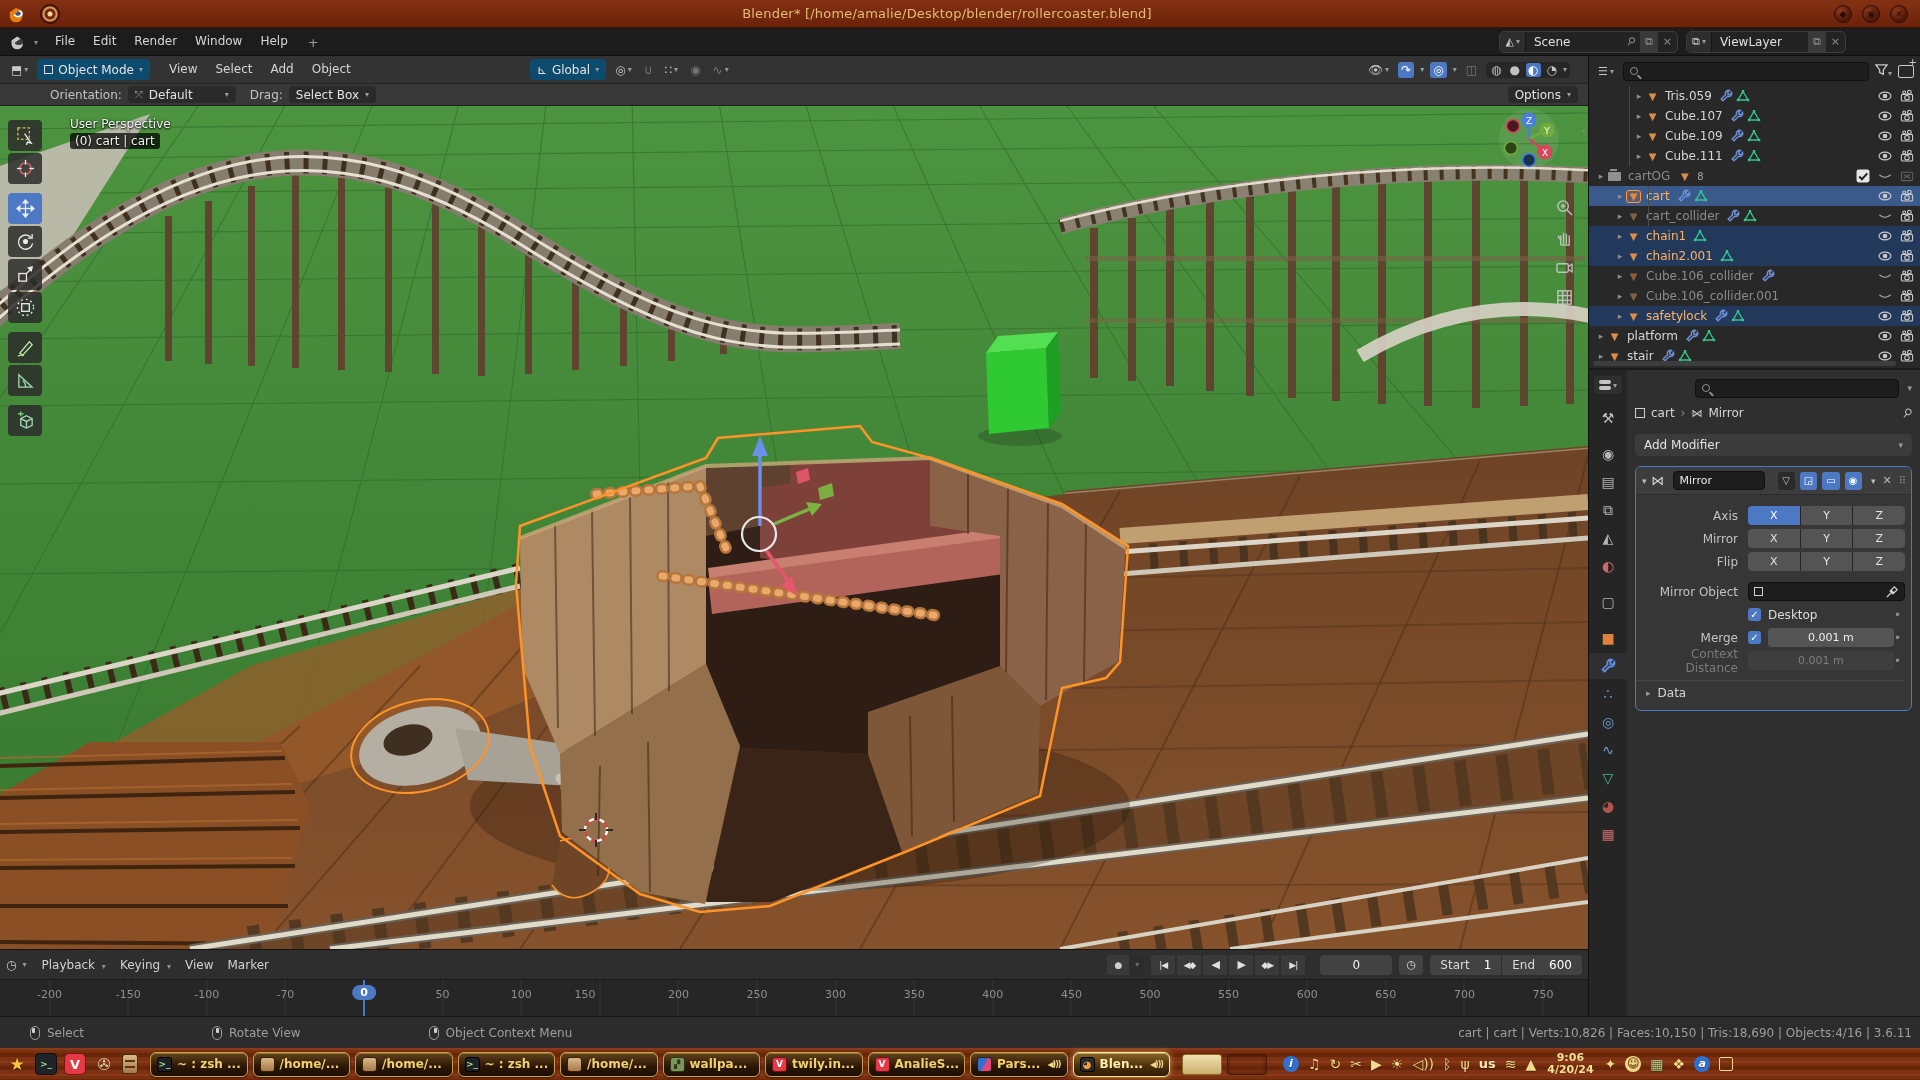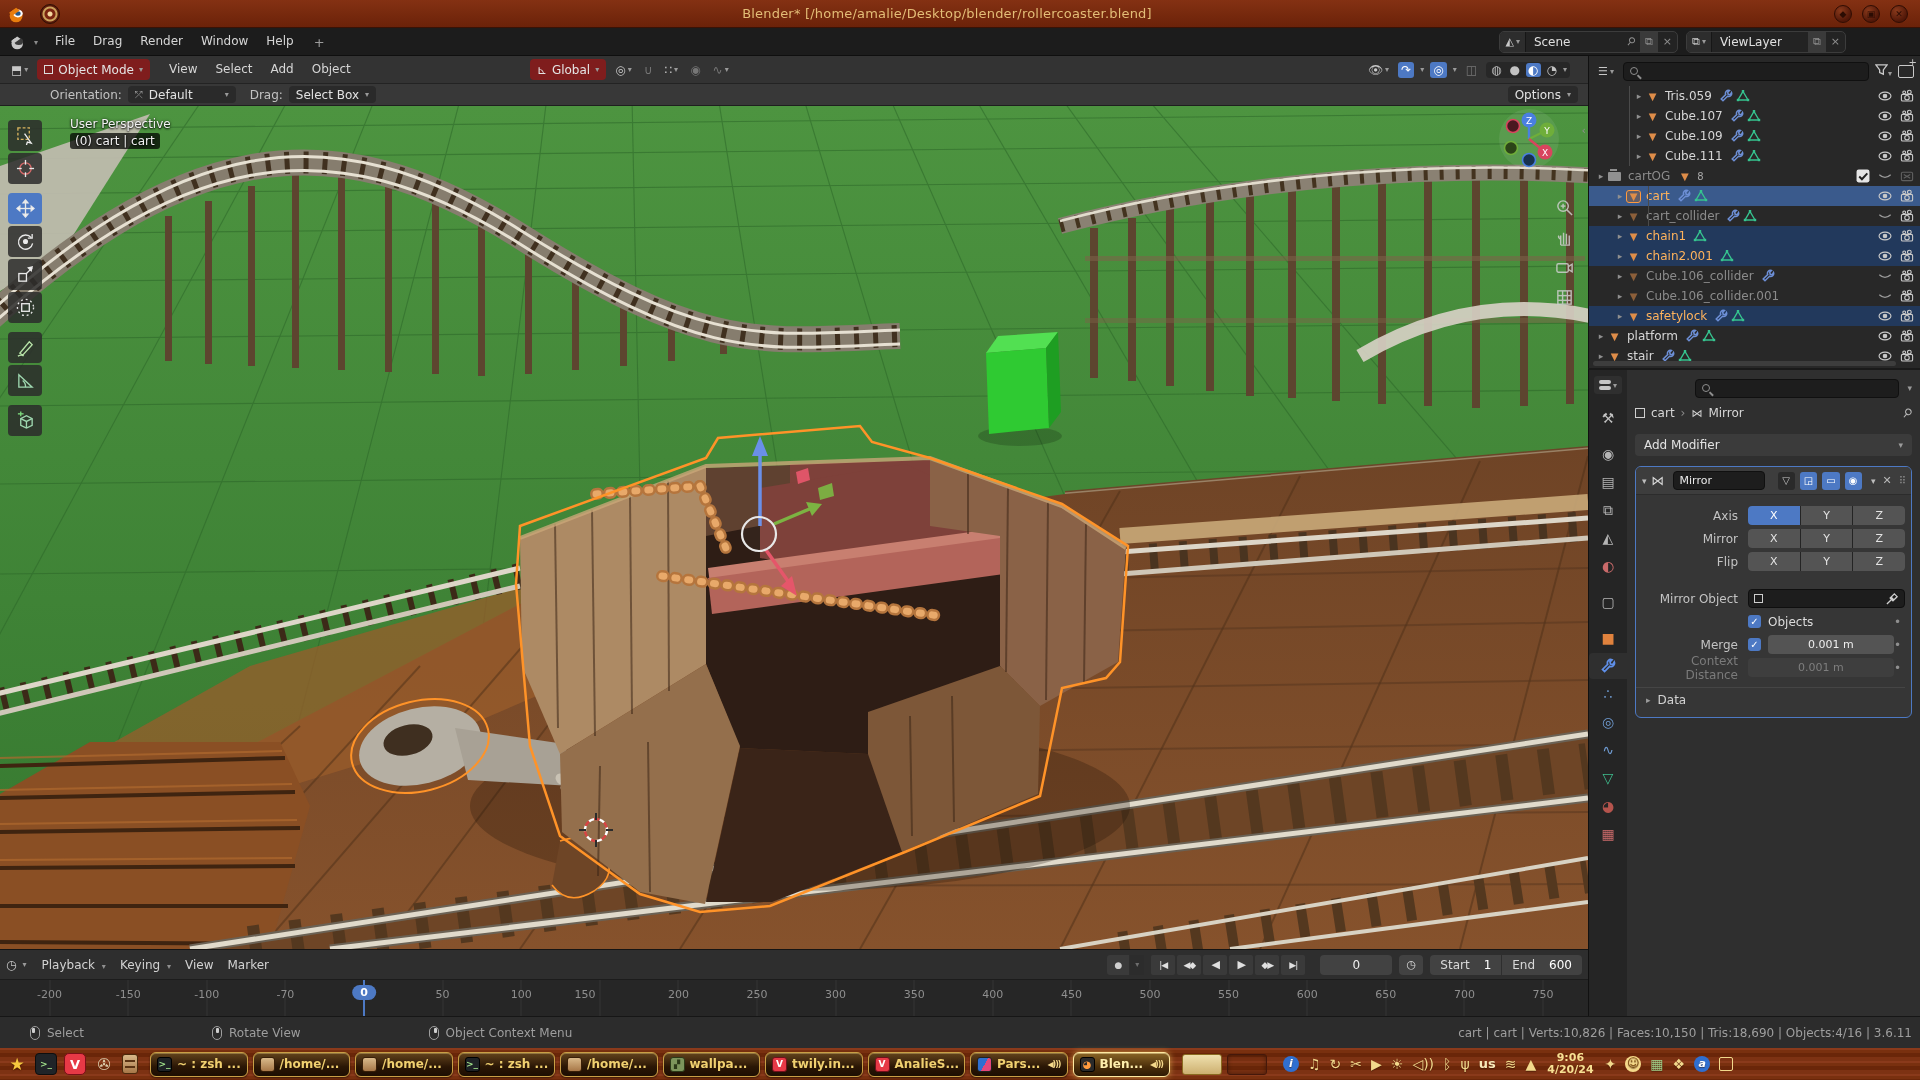--- a/index.html
+++ b/index.html
@@ -26,21 +26,21 @@
   .tb-right{margin-left:auto;display:flex;align-items:center;gap:8px;padding-right:74px}
   .selector{display:flex;align-items:center;background:#232323;border:1px solid #3c3c3c;border-radius:5px;height:22px;overflow:hidden}
   .selector .sel-ico{padding:0 5px;color:#c9c9c9;font-size:11px;border-right:1px solid #161616;background:#2d2d2d;height:100%;display:flex;align-items:center;gap:2px}
   .selector .sel-label{padding:0 8px;min-width:96px;color:#e0e0e0}
   .selector .mini{color:#8f8f8f;padding:0 5px;font-size:11px}
   .selector .mini.box{background:#3a3a3a;height:100%;display:flex;align-items:center}
 
   
   .viewport{position:absolute;left:0;top:56px;width:1588px;height:893px;background:#3f8a3c;overflow:hidden}
   .vp-header{position:absolute;left:0;top:0;width:100%;height:28px;background:#333333;border-bottom:1px solid #232323;display:flex;align-items:center;padding:0 8px;z-index:30}
-  .chip{display:flex;align-items:center;gap:5px;background:#7f1d1d;border-radius:4px;height:21px;padding:0 7px;color:#e4e4e4}
+  .chip{display:flex;align-items:center;gap:5px;background:#0c4a6e;border-radius:4px;height:21px;padding:0 7px;color:#e4e4e4}
   .chip .car{font-size:8px;color:#9a9a9a}
   .vp-menus{display:flex;margin-left:10px}
   .vp-center{display:flex;align-items:center;gap:6px;margin-left:170px}
   .vp-right{margin-left:auto;display:flex;align-items:center;gap:6px;padding-right:10px}
   .icobtn{color:#c8c8c8;font-size:12px;display:flex;align-items:center;gap:2px;padding:1px 3px;border-radius:3px}
   .icobtn.blue{background:#4d79c4;color:#fff}
   .icobtn.dim{color:#767676}
   .sphgroup{display:flex;align-items:center;background:#272727;border-radius:4px;padding:1px 3px;gap:4px}
   .sph{font-size:12px;color:#c2c2c2;padding:0 2px;border-radius:3px}
   .sph.on{background:#4d79c4;color:#fff}
@@ -129,21 +129,21 @@
   .seg{display:flex;gap:1px;background:#242424;border-radius:4px;overflow:hidden;width:186px;height:19px}
   .seg b{flex:1;background:#545454;color:#e4e4e4;font-weight:normal;text-align:center;line-height:19px;font-size:11px}
   .seg b.on{background:#4d79c4;color:#fff}
   .objfield{width:186px;height:19px;background:#1d1d1d;border:1px solid #0f0f0f;border-radius:4px;display:flex;align-items:center;padding:0 5px;gap:5px}
   .objfield .sq{width:9px;height:9px;border:1.5px solid #cfcfcf}
   .objfield svg{margin-left:auto;width:13px;height:13px;stroke:#cfcfcf;fill:none;stroke-width:1.4}
   .cbox{width:13px;height:13px;border-radius:3px;background:#4d79c4;color:#fff;font-size:10px;line-height:13px;text-align:center;flex:none}
   .valfield{height:19px;background:#545454;border-radius:4px;color:#eee;text-align:center;line-height:19px;font-size:11px}
   .valfield.dim{background:#3e3e3e;color:#7e7e7e}
   .dot{margin-left:auto;color:#8f8f8f;padding-right:4px}
-  .mrg8{margin-top:16px}
+  .mrg8{margin-top:9px}
   .datarow{border-top:1px solid #454545;margin-top:9px;height:24px;display:flex;align-items:center;gap:7px;padding-left:10px;color:#d2d2d2}
   .datarow .exp{color:#9c9c9c;font-size:9px}
 
   
   .timeline{position:absolute;left:0;top:949px;width:1588px;height:67px;background:#272727;border-top:1px solid #141414}
   .tl-head{height:30px;background:#2e2e2e;border-bottom:1px solid #1c1c1c;display:flex;align-items:center;padding:0 6px;gap:2px}
   .tl-ico{color:#c3c3c3;font-size:12px;margin-right:4px}
   .tl-menu{padding:0 7px;color:#d2d2d2}
   .tl-menu .car{font-size:8px;color:#909090;margin-left:3px}
   .tl-trans{display:flex;align-items:center;gap:1px;margin-left:auto}
@@ -228,21 +228,21 @@
 
   <div class="topbar">
     <svg class="blogo" viewBox="0 0 20 20">
         <circle cx="9" cy="12" r="7.2" fill="#c8c8c8"></circle>
         <ellipse cx="11" cy="9.5" rx="5.4" ry="4.4" fill="#3a3a3a"></ellipse>
         <path d="M1 9 L9 3 L13 6 L6 11 Z" fill="#c8c8c8"></path>
       </svg>
     <span class="tb-caret">▾</span>
     <div id="menuList" style="display:flex">
         <div class="menu-item">File</div>
-        <div class="menu-item">Drag</div>
+        <div class="menu-item">Edit</div>
         <div class="menu-item">Render</div>
         <div class="menu-item">Window</div>
         <div class="menu-item">Help</div>
       </div>
     <div class="tab add">+</div>
     <div class="tb-right">
       <div class="selector">
         <span class="sel-ico">◭<span class="car">▾</span></span>
         <span class="sel-label">Scene</span>
         <span class="mini" style="transform:rotate(40deg)">⚲</span>
@@ -1237,21 +1237,21 @@
             <div class="objfield">
               <span class="sq"></span>
               <svg viewBox="0 0 14 14">
                   <path d="M1 13 l5.5 -5.5 M6 6 l2 2 M9 2 l3 3 -4.5 4.5 -3 -3 Z"></path>
                 </svg>
             </div>
           </div>
           <div class="frow">
             <span class="flabel"></span>
             <span class="cbox">✓</span>
-            <span style="margin-left:7px;color:#dcdcdc">Objects</span>
+            <span style="margin-left:7px;color:#dcdcdc">Desktop</span>
             <span class="dot">•</span>
           </div>
           <div class="frow">
             <span class="flabel">Merge</span>
             <span class="cbox">✓</span>
             <span class="valfield" style="width:166px;margin-left:7px">0.001 m</span>
             <span class="dot">•</span>
           </div>
           <div class="frow">
             <span class="flabel dim">Context Distance</span>

